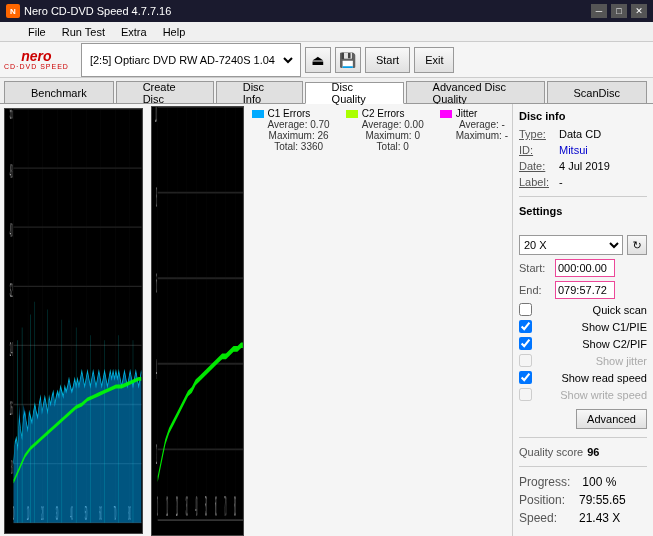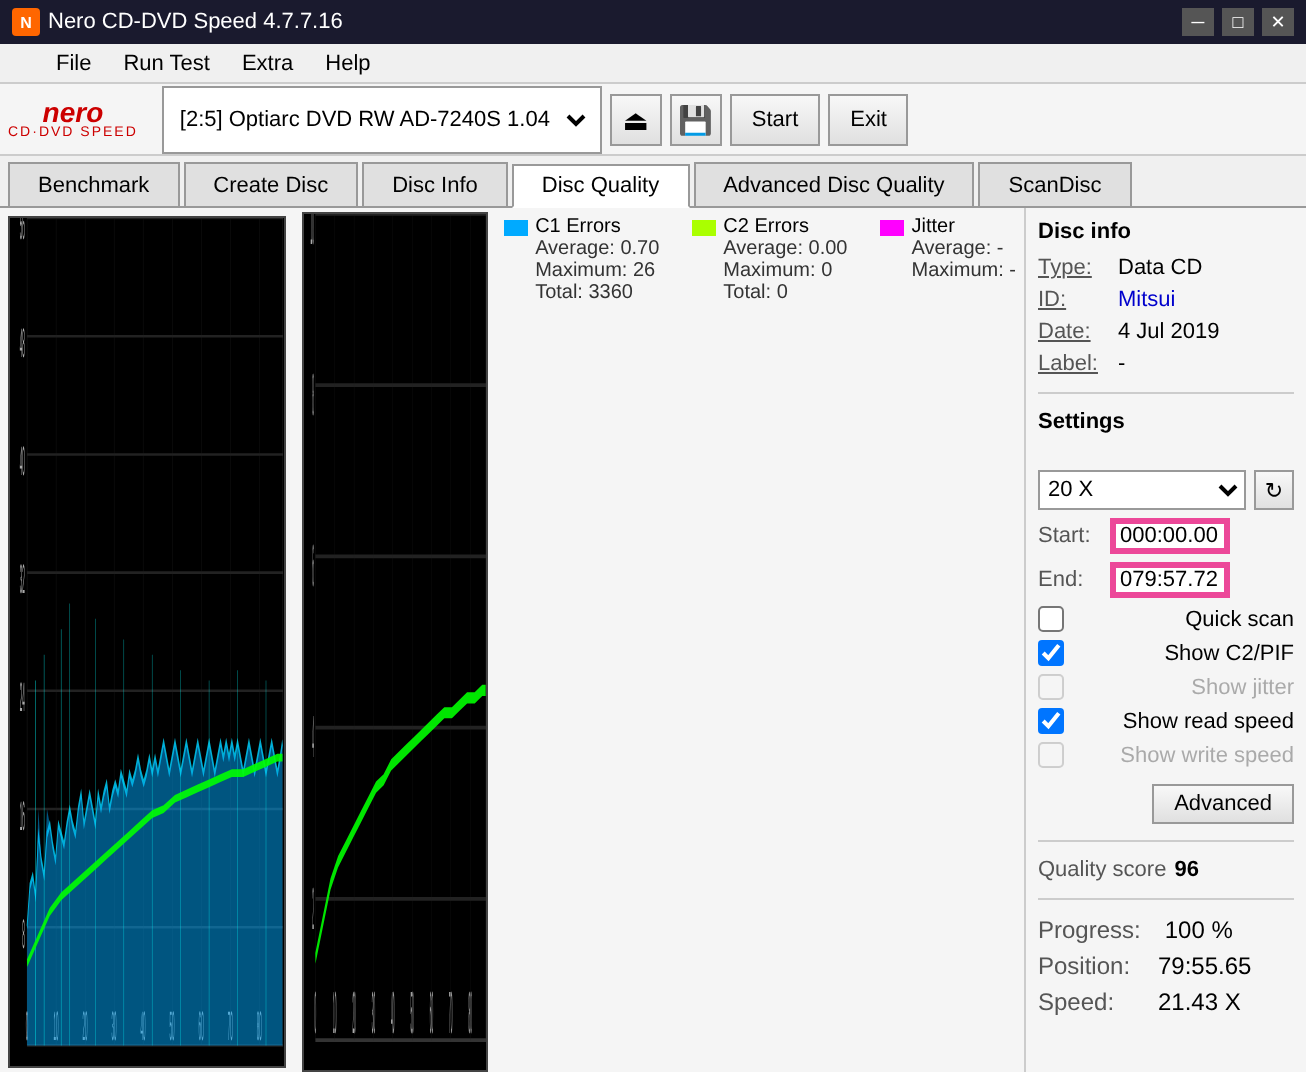--- a/index.html
+++ b/index.html
@@ -141,21 +141,21 @@
     
     .tabs {
       background: #f0f0f0;
       display: flex;
       align-items: flex-end;
       padding: 4px 4px 0 4px;
       border-bottom: 1px solid #999;
       height: 26px;
     }
     .tab {
-      padding: 3px 14px;
+      padding: 3px 26px;
       border: 1px solid #999;
       border-bottom: none;
       background: #e0e0e0;
       cursor: pointer;
       font-size: 11px;
       margin-right: 2px;
       height: 22px;
       display: flex;
       align-items: center;
     }
@@ -215,20 +215,21 @@
       gap: 4px;
     }
     .legend-color {
       width: 12px;
       height: 8px;
     }
     .legend-stat {
       padding-left: 16px;
       font-size: 10px;
       color: #333;
+      text-align: center;
     }
 
     
     .right-panel {
       width: 140px;
       padding: 6px;
       background: #f5f5f5;
       display: flex;
       flex-direction: column;
       gap: 4px;
@@ -288,21 +289,21 @@
       display: flex;
       align-items: center;
       gap: 4px;
       font-size: 11px;
     }
     .time-label {
       color: #555;
       min-width: 32px;
     }
     .time-input {
-      border: 3px solid #ec4899;
+      border: 1px solid #ec4899;
       background: white;
       font-size: 11px;
       height: 18px;
       width: 60px;
       padding: 0 2px;
       color: #000;
     }
 
     .checkbox-row {
       display: flex;
@@ -614,20 +615,24 @@
       <span class="time-label">End:</span>
       <input class="time-input" type="text" value="079:57.72" style="">
     </div>
 
     <div class="checkbox-row">
       <input type="checkbox" style="">
       <span>Quick scan</span>
     </div>
     <div class="checkbox-row">
       <input type="checkbox" checked="" style="">
+      <span>Show C1/PIE</span>
+    </div>
+    <div class="checkbox-row">
+      <input type="checkbox" checked="" style="">
       <span>Show C2/PIF</span>
     </div>
     <div class="checkbox-row disabled">
       <input type="checkbox" disabled="" style="">
       <span>Show jitter</span>
     </div>
     <div class="checkbox-row">
       <input type="checkbox" checked="" style="">
       <span>Show read speed</span>
     </div>

